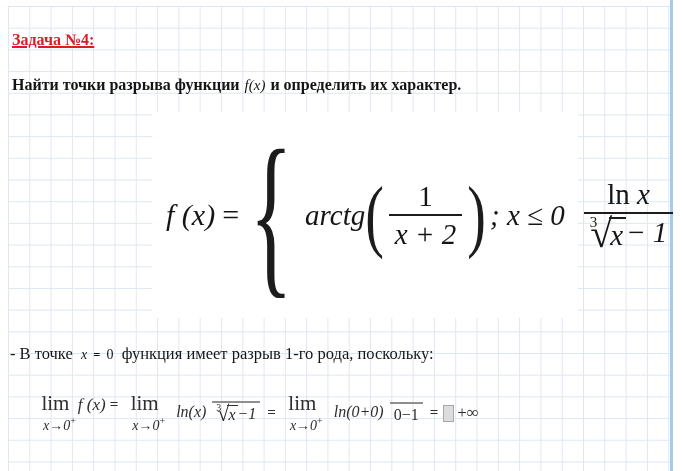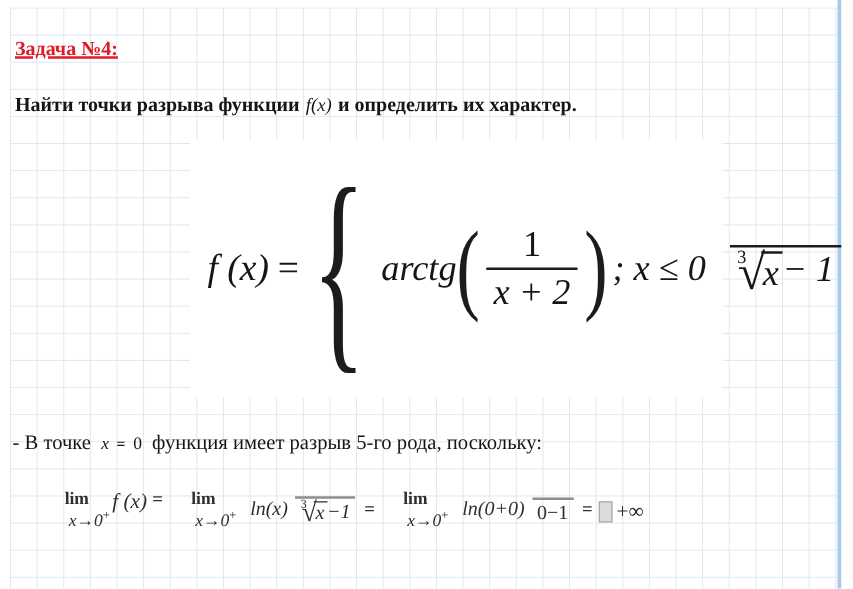--- a/index.html
+++ b/index.html
@@ -58,22 +58,22 @@
   .note .nvar { font-style:italic; font-size:14px; margin-left:4px; }
   .note .neq  { font-weight:bold; font-size:12.5px; margin:0 2px; }
   .note .nzero{ font-size:14px; margin-right:4px; }
 
   
   .limit-eq {
     position:absolute; left:33px; top:392px; z-index:2; color:#2e2e2e;
     display:flex; align-items:center; font-size:17px; white-space:nowrap;
   }
   .limstack { display:inline-flex; flex-direction:column; align-items:center; line-height:1.1; margin:0 2px; }
-  .limstack .lim { font-size:14px;font-weight:bold; }
-  .limstack .sub { font-size:14px; font-style:italic; margin-left:20px; }
+  .limstack .lim { font-size:21px; }
+  .limstack .sub { font-size:14px; font-style:italic; margin-left:8px; }
   .limstack .sub sup { font-size:10px; font-style:normal; }
   .upper { position:relative; top:-8px; }
   .eq-sign { font-weight:bold; font-size:15px; margin:0 4px; }
   .frac-sm { display:inline-flex; flex-direction:row; align-items:center; margin:0 3px; }
   .frac-sm .num { font-style:italic; font-size:16px; padding:0 6px 2px; line-height:1.1; }
   .frac-sm .den { border-top:2px solid #8f8f8f; padding:2px 4px 0; line-height:1.1; font-size:16px; font-style:italic; display:flex; align-items:flex-start; }
   .frac-sm .den.plain { font-style:normal; }
   .root-idx-sm { font-size:10px; font-style:normal; position:relative; top:-3px; margin-right:-4px; z-index:1; }
   .rad-sign-sm { font-size:22px; font-style:normal; line-height:0.85; }
   .radicand-sm { border-top:1.6px solid #2e2e2e; padding:0 2px 0 1px; margin-left:-2px; }
@@ -112,38 +112,42 @@
         <span class="frac">
           <span class="num upright">1</span>
           <span class="den">x + 2</span>
         </span>
         <span class="big-paren">)</span>
         <span class="pw-cond">; x ≤ 0</span>
       </div>
 
       <div class="pw-case">
         <span class="frac">
+          <span class="num">
+            <span class="upright">ln</span>
+            <span>x</span>
+          </span>
           <span class="den">
             <span class="root-idx">3</span>
             <span class="rad-sign">√</span>
             <span class="radicand">x</span>
             <span>− 1</span>
           </span>
         </span>
       </div>
 
     </div>
   </div>
 
   <div class="note">
     <span>- В точке</span>
     <span class="nvar">x</span>
     <span class="neq">=</span>
     <span class="nzero">0</span>
-    <span>функция имеет разрыв 5-го рода, поскольку:</span>
+    <span>функция имеет разрыв 1-го рода, поскольку:</span>
   </div>
 
   <div class="limit-eq">
     <span class="limstack">
       <span class="lim">lim</span>
       <span class="sub"><span>x→0</span><sup>+</sup></span>
     </span>
     <span class="upper" style="font-style:italic;">f (x)</span>
     <span class="eq-sign upper">=</span>
     <span class="limstack">

